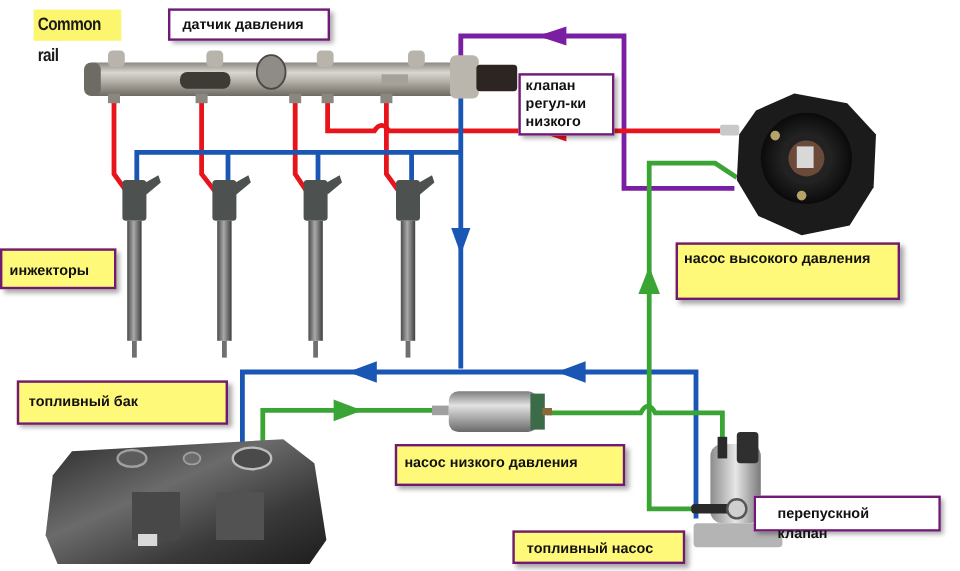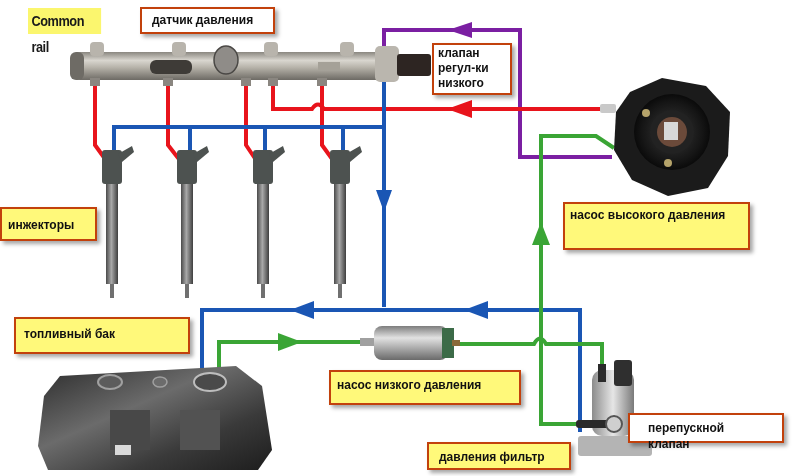--- a/index.html
+++ b/index.html
@@ -1,20 +1,20 @@
 <!DOCTYPE html>
 <html><head>
 <meta charset="utf-8">
 <style>
   html, body { margin: 0; padding: 0; background: #ffffff; }
   body { width: 800px; height: 476px; position: relative; overflow: hidden; font-family: "Liberation Sans", sans-serif; }
   #stage { position: absolute; left: 0; top: 0; width: 800px; height: 476px; }
   .label {
     position: absolute; box-sizing: border-box;
-    border: 2px solid #c2410c;
+    border: 2px solid #701a75;
     box-shadow: 3px 3px 4px rgba(0,0,0,0.35);
     font-weight: bold; font-size: 12px; color: #111;
     font-family: "Liberation Sans", sans-serif;
     padding: 5px 6px; line-height: 16px;
   }
   .yellow { background: #fff97a; }
   .white { background: #ffffff; }
   .title-tag {
     position: absolute; left: 28px; top: 8px; width: 82px; height: 26px;
     background: #fbf66e; font-family: "Liberation Sans", sans-serif;
@@ -182,21 +182,21 @@
       <rect x="578" y="436" width="74" height="20" rx="3" fill="#b4b4b4"></rect>
     </g>
   </svg>
 
   <div class="title-tag">Common rail</div>
 
   <div class="label white" style="left:140px;top:7px;width:135px;height:27px;padding:3px 10px;">
     <span>датчик давления</span>
   </div>
 
-  <div class="label white" style="left:432px;top:43px;width:80px;height:52px;padding:1px 4px;line-height:15px;">
+  <div class="label white" style="left:432px;top:61px;width:80px;height:52px;padding:1px 4px;line-height:15px;">
     <div>клапан</div>
     <div>регул-ки</div>
     <div>низкого</div>
   </div>
 
   <div class="label yellow" style="left:563px;top:202px;width:187px;height:48px;padding:3px 5px;">
     <span>насос высокого давления</span>
   </div>
 
   <div class="label yellow" style="left:0px;top:207px;width:97px;height:34px;padding:8px 6px;">
@@ -209,15 +209,15 @@
 
   <div class="label yellow" style="left:329px;top:370px;width:192px;height:35px;padding:5px 6px;">
     <span>насос низкого давления</span>
   </div>
 
   <div class="label white" style="left:628px;top:413px;width:156px;height:30px;padding:5px 18px;">
     <span>перепускной клапан</span>
   </div>
 
   <div class="label yellow" style="left:427px;top:442px;width:144px;height:28px;padding:5px 10px;">
-    <span>давления фильтр</span>
+    <span>топливный насос</span>
   </div>
 </div>
 
 </body></html>

